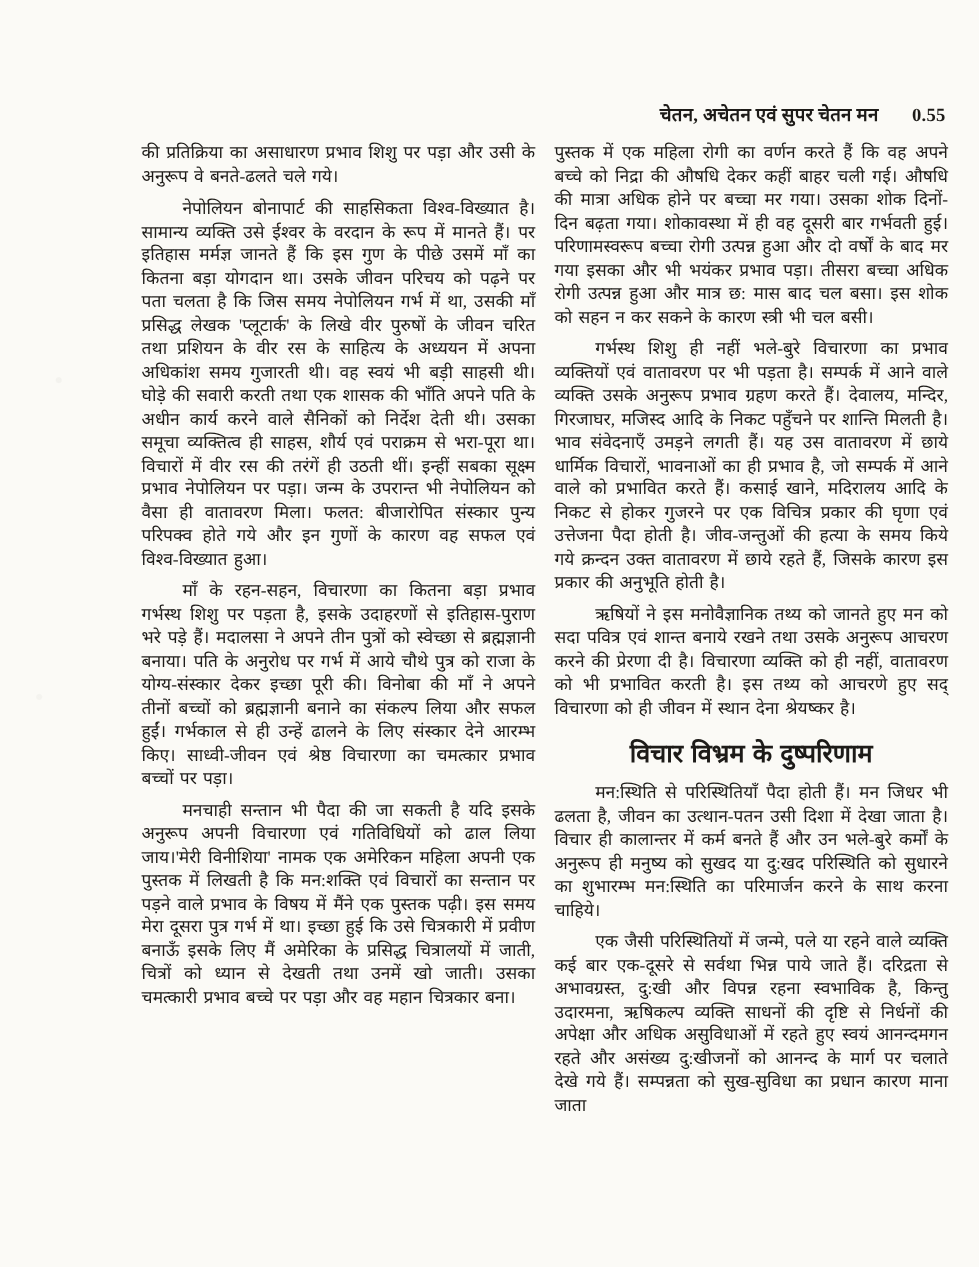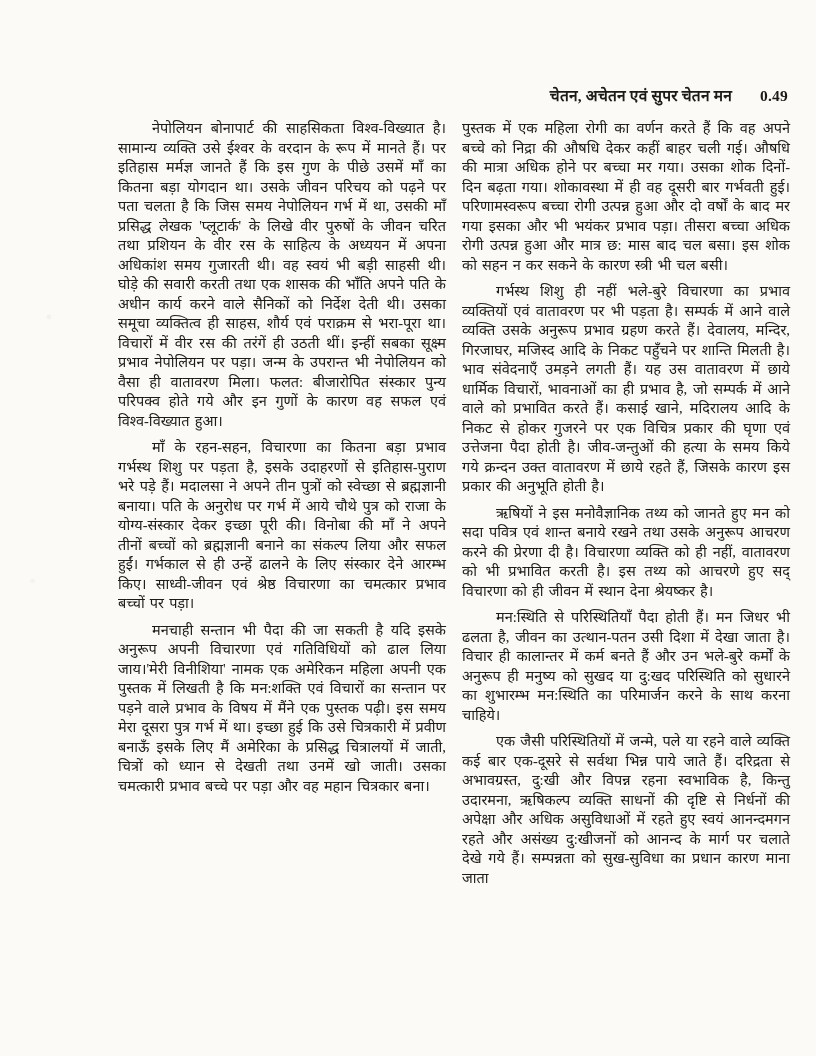--- a/index.html
+++ b/index.html
@@ -67,33 +67,35 @@
     text-indent: 0;
   }
 </style>
 </head>
 <body>
 
 <div class="page">
 
   <div class="running-head">
     <span>चेतन, अचेतन एवं सुपर चेतन मन</span>
-    <span>0.49</span>
+    <span>0.55</span>
   </div>
 
   <div class="columns">
 
     <div class="col">
+      <p class="para continuation">की प्रतिक्रिया का असाधारण प्रभाव शिशु पर पड़ा और उसी के अनुरूप वे बनते-ढलते चले गये।</p>
       <p class="para">नेपोलियन बोनापार्ट की साहसिकता विश्व-विख्यात है। सामान्य व्यक्ति उसे ईश्वर के वरदान के रूप में मानते हैं। पर इतिहास मर्मज्ञ जानते हैं कि इस गुण के पीछे उसमें माँ का कितना बड़ा योगदान था। उसके जीवन परिचय को पढ़ने पर पता चलता है कि जिस समय नेपोलियन गर्भ में था, उसकी माँ प्रसिद्ध लेखक 'प्लूटार्क' के लिखे वीर पुरुषों के जीवन चरित तथा प्रशियन के वीर रस के साहित्य के अध्ययन में अपना अधिकांश समय गुजारती थी। वह स्वयं भी बड़ी साहसी थी। घोड़े की सवारी करती तथा एक शासक की भाँति अपने पति के अधीन कार्य करने वाले सैनिकों को निर्देश देती थी। उसका समूचा व्यक्तित्व ही साहस, शौर्य एवं पराक्रम से भरा-पूरा था। विचारों में वीर रस की तरंगें ही उठती थीं। इन्हीं सबका सूक्ष्म प्रभाव नेपोलियन पर पड़ा। जन्म के उपरान्त भी नेपोलियन को वैसा ही वातावरण मिला। फलत: बीजारोपित संस्कार पुन्य परिपक्व होते गये और इन गुणों के कारण वह सफल एवं विश्व-विख्यात हुआ।</p>
       <p class="para">माँ के रहन-सहन, विचारणा का कितना बड़ा प्रभाव गर्भस्थ शिशु पर पड़ता है, इसके उदाहरणों से इतिहास-पुराण भरे पड़े हैं। मदालसा ने अपने तीन पुत्रों को स्वेच्छा से ब्रह्मज्ञानी बनाया। पति के अनुरोध पर गर्भ में आये चौथे पुत्र को राजा के योग्य-संस्कार देकर इच्छा पूरी की। विनोबा की माँ ने अपने तीनों बच्चों को ब्रह्मज्ञानी बनाने का संकल्प लिया और सफल हुईं। गर्भकाल से ही उन्हें ढालने के  लिए संस्कार देने आरम्भ किए। साध्वी-जीवन एवं श्रेष्ठ विचारणा का चमत्कार प्रभाव बच्चों पर पड़ा।</p>
       <p class="para">मनचाही सन्तान भी पैदा की जा सकती है यदि इसके अनुरूप अपनी विचारणा एवं गतिविधियों को ढाल लिया जाय।'मेरी विनीशिया' नामक एक अमेरिकन महिला अपनी एक पुस्तक में लिखती है कि मन:शक्ति एवं विचारों का सन्तान पर पड़ने वाले प्रभाव के विषय में मैंने एक पुस्तक पढ़ी। इस समय मेरा दूसरा पुत्र गर्भ में था। इच्छा हुई कि उसे चित्रकारी में प्रवीण बनाऊँ इसके लिए मैं अमेरिका के प्रसिद्ध चित्रालयों में जाती, चित्रों को ध्यान से देखती तथा उनमें खो जाती। उसका चमत्कारी प्रभाव बच्चे पर पड़ा और वह महान चित्रकार बना।</p>
     </div>
 
     <div class="col">
       <p class="para continuation">पुस्तक में एक महिला रोगी का वर्णन करते हैं कि वह अपने बच्चे को निद्रा की औषधि देकर कहीं बाहर चली गई। औषधि की मात्रा अधिक होने पर बच्चा मर गया। उसका शोक दिनों-दिन बढ़ता गया। शोकावस्था में ही वह दूसरी बार गर्भवती हुई। परिणामस्वरूप बच्चा रोगी उत्पन्न हुआ और दो वर्षों के बाद मर गया इसका और भी भयंकर प्रभाव पड़ा। तीसरा बच्चा अधिक रोगी उत्पन्न हुआ और मात्र छ: मास बाद चल बसा। इस शोक को सहन न कर सकने के कारण स्त्री भी चल बसी।</p>
       <p class="para">गर्भस्थ शिशु ही नहीं भले-बुरे विचारणा का प्रभाव व्यक्तियों एवं वातावरण पर भी पड़ता है। सम्पर्क में आने वाले व्यक्ति उसके अनुरूप प्रभाव ग्रहण करते हैं। देवालय, मन्दिर, गिरजाघर, मजिस्द आदि के निकट पहुँचने पर शान्ति मिलती है। भाव संवेदनाएँ उमड़ने लगती हैं। यह उस वातावरण में छाये धार्मिक विचारों, भावनाओं का ही प्रभाव है, जो सम्पर्क में आने वाले को प्रभावित करते हैं। कसाई खाने, मदिरालय आदि के निकट से होकर गुजरने पर एक विचित्र प्रकार की घृणा एवं उत्तेजना पैदा होती है। जीव-जन्तुओं की हत्या के समय किये गये क्रन्दन उक्त वातावरण में छाये रहते हैं, जिसके कारण इस प्रकार की अनुभूति होती है।</p>
       <p class="para">ऋषियों ने इस मनोवैज्ञानिक तथ्य को जानते हुए मन को सदा पवित्र एवं शान्त बनाये रखने तथा उसके अनुरूप आचरण करने की प्रेरणा दी है। विचारणा व्यक्ति को ही नहीं, वातावरण को भी प्रभावित करती है। इस तथ्य को आचरणे हुए सद् विचारणा को ही जीवन में स्थान देना श्रेयष्कर है।</p>
+      <h2 class="section-heading">विचार विभ्रम के दुष्परिणाम</h2>
       <p class="para">मन:स्थिति से परिस्थितियाँ पैदा होती हैं। मन जिधर भी ढलता है, जीवन का उत्थान-पतन उसी दिशा में देखा जाता है। विचार ही कालान्तर में कर्म बनते हैं और उन भले-बुरे कर्मों के अनुरूप ही मनुष्य को सुखद या दु:खद परिस्थिति को सुधारने का शुभारम्भ मन:स्थिति का परिमार्जन करने के साथ करना चाहिये।</p>
       <p class="para">एक जैसी परिस्थितियों में जन्मे, पले या रहने वाले व्यक्ति कई बार एक-दूसरे से सर्वथा भिन्न पाये जाते हैं। दरिद्रता से अभावग्रस्त,  दु:खी और विपन्न रहना स्वभाविक है, किन्तु उदारमना, ऋषिकल्प व्यक्ति साधनों की दृष्टि से निर्धनों की अपेक्षा और अधिक असुविधाओं में रहते हुए स्वयं आनन्दमगन रहते और असंख्य दु:खीजनों को आनन्द के मार्ग पर चलाते देखे गये हैं। सम्पन्नता को सुख-सुविधा का प्रधान कारण माना जाता</p>
     </div>
 
   </div>
 </div>
 
 </body></html>

